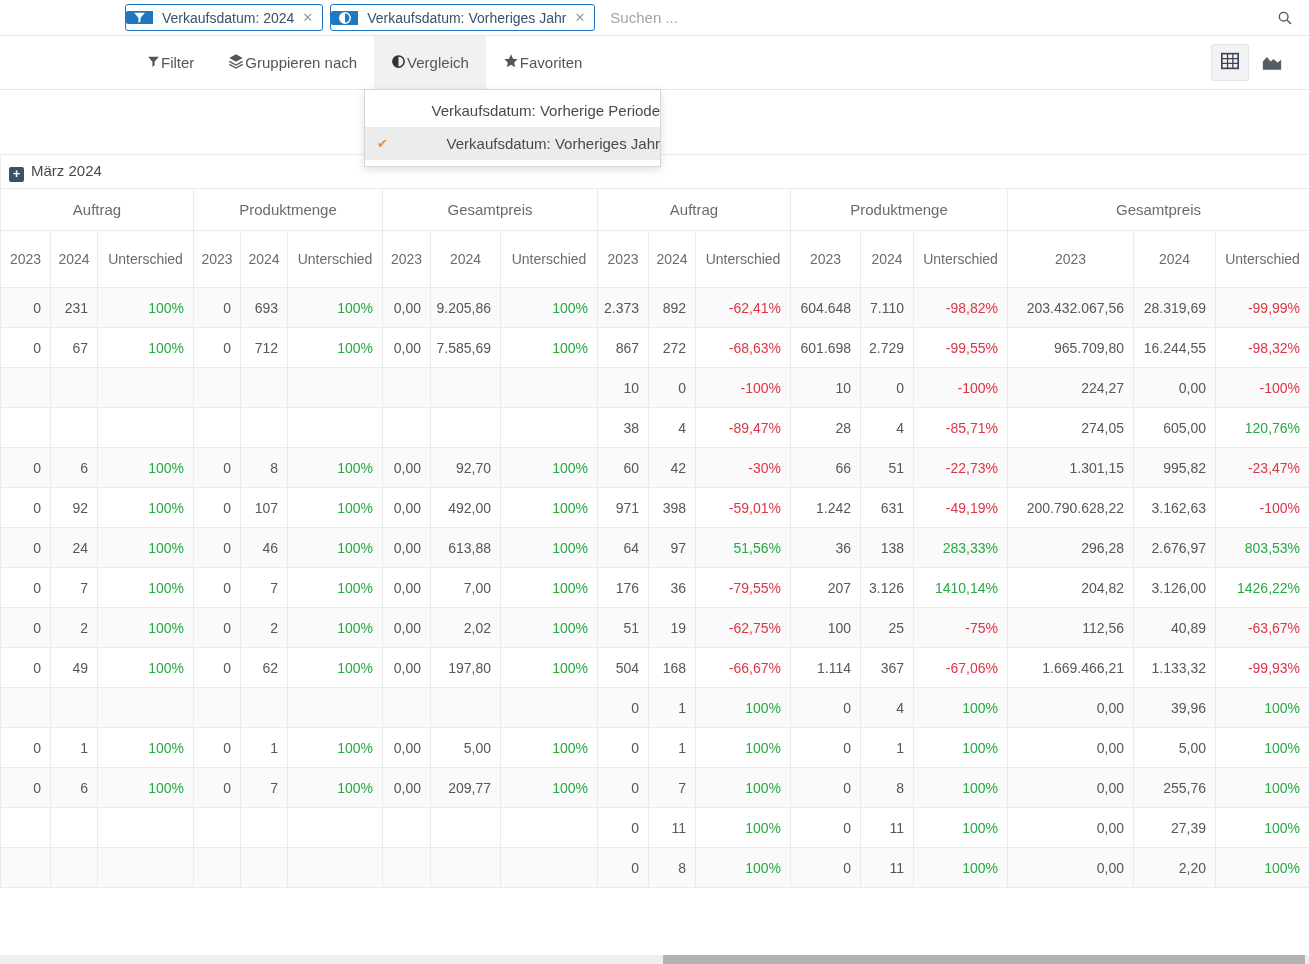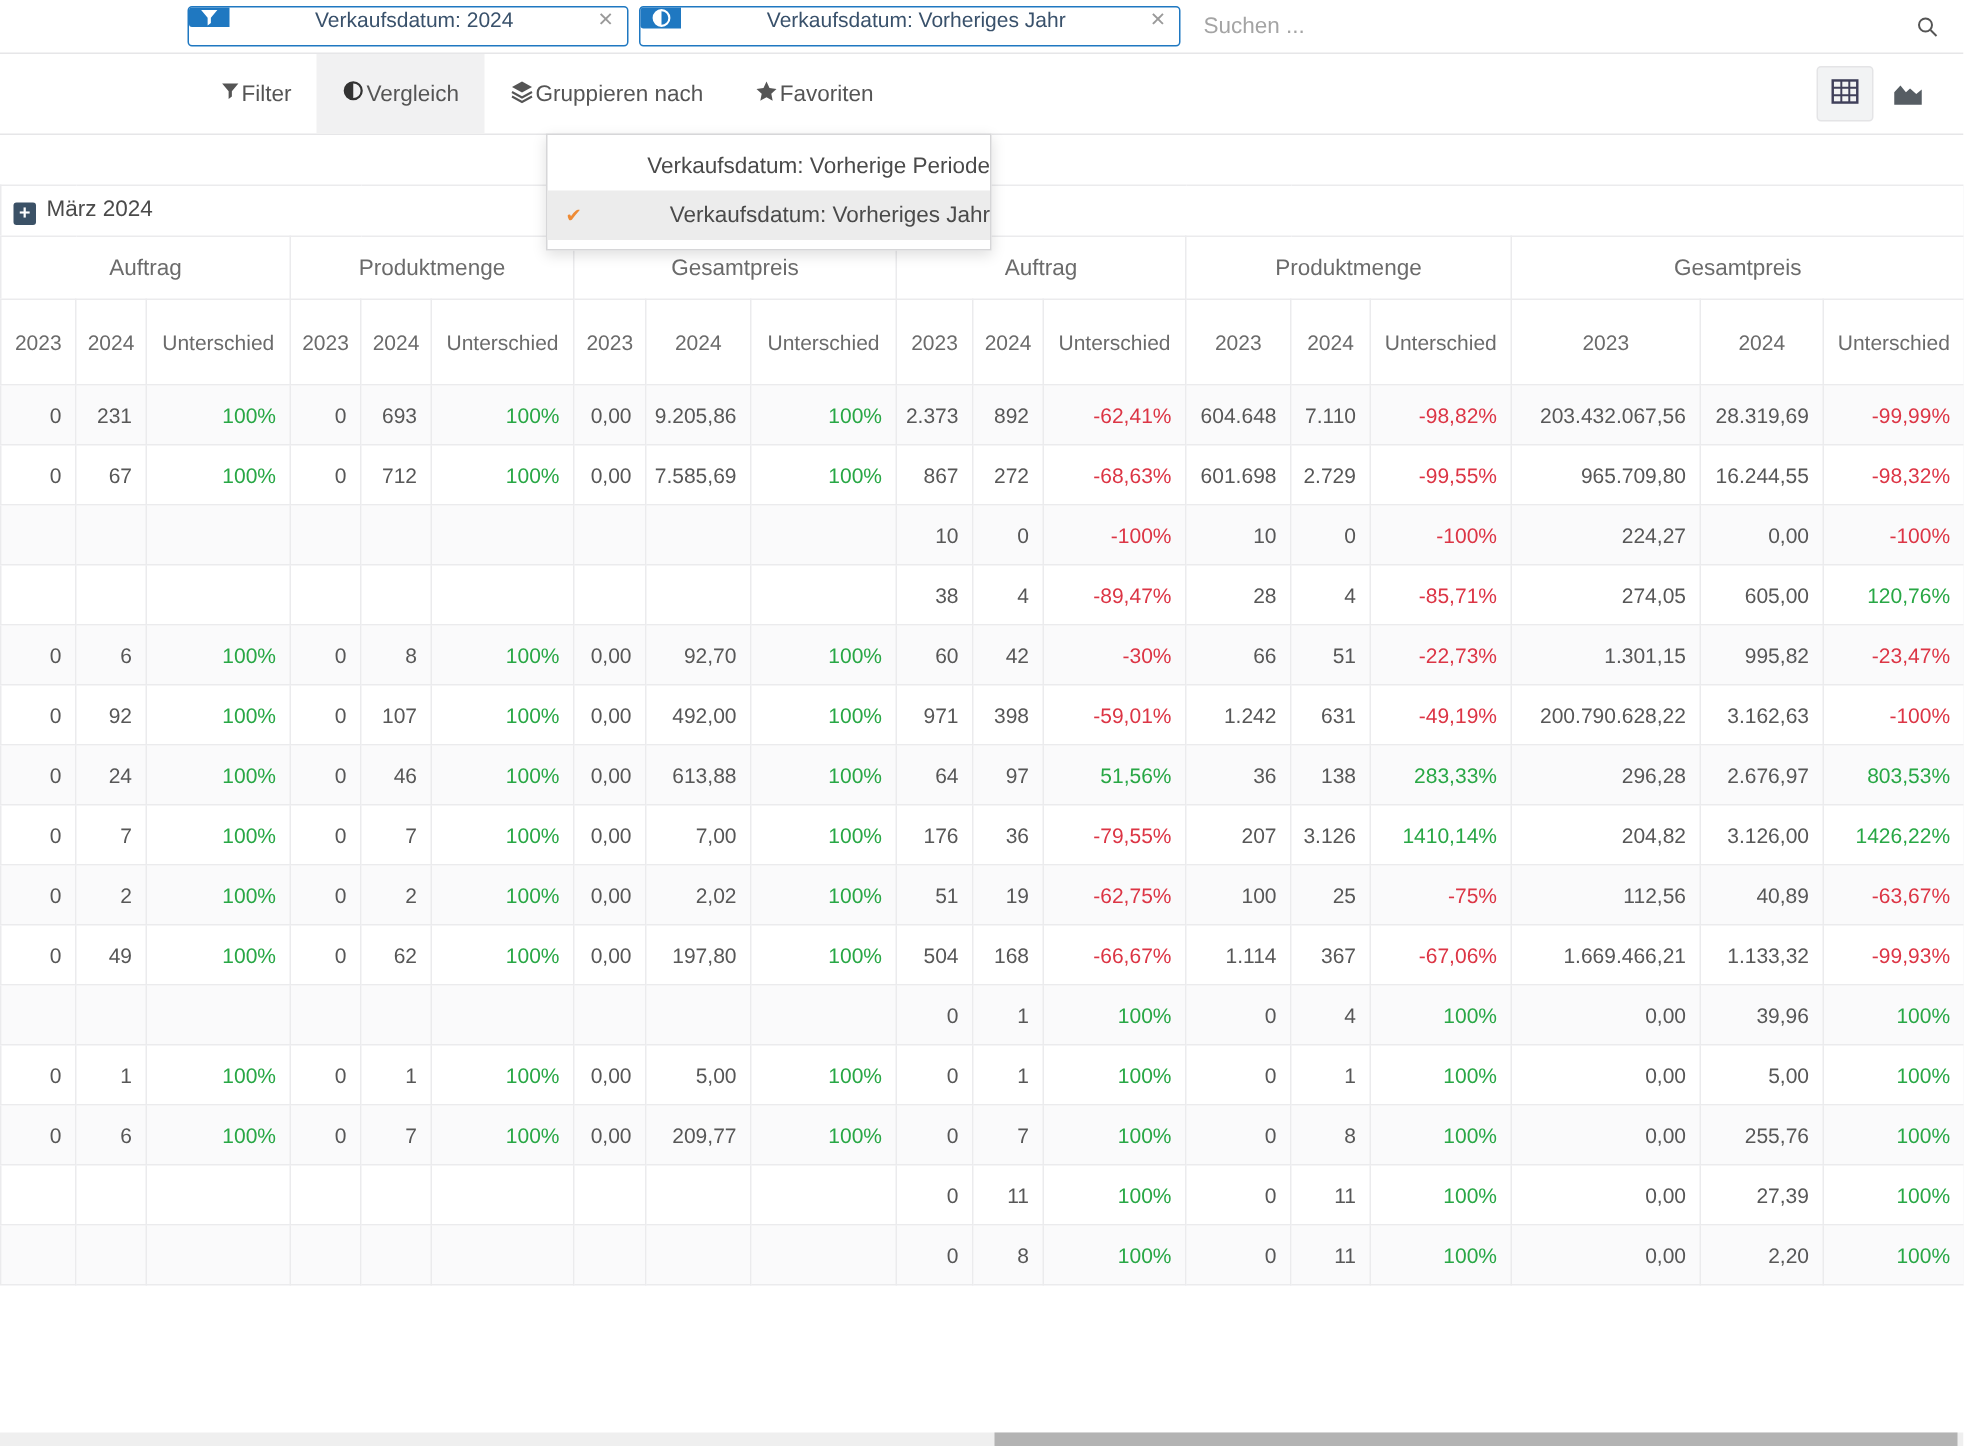--- a/index.html
+++ b/index.html
@@ -3,22 +3,22 @@
 <meta charset="utf-8">
 <style>
   * { margin:0; padding:0; box-sizing:border-box; }
   html,body { width:1309px; height:964px; overflow:hidden; background:#fff;
               font-family:"Liberation Sans", sans-serif; }
   .app { position:relative; width:1309px; height:964px; }
 
   
   .topbar { display:flex; align-items:center; height:36px; padding:0 16px 0 125px;
             border-bottom:1px solid #e6e6e8; }
-  .facet { display:flex; align-items:flex-start; height:27px; border:1px solid var(--accent);
-           border-radius:3px; background:#fff; margin-right:7px; cursor:pointer;gap:48px; }
+  .facet { display:flex; align-items:center; height:27px; border:1px solid var(--accent);
+           border-radius:3px; background:#fff; margin-right:7px; cursor:pointer; }
   .facet-ic { width:27px; background:var(--accent); display:flex; align-items:center;
               justify-content:center; border-radius:2px 0 0 2px; }
   .facet-label { display:flex; align-items:center; padding:0 4px 0 9px; font-size:14px;
                  color:#39516b; white-space:nowrap; }
   .facet-x { display:flex; align-items:center; padding:0 9px 0 4px; color:#9a9a9a;
              font-size:13px; cursor:pointer; }
   .search-input { flex:1; border:none; outline:none; font-size:15px; color:#555;
                   margin-left:8px; font-family:"Liberation Sans", sans-serif; }
   .search-input::placeholder { color:#a4a4a4; }
   .search-ic { display:flex; align-items:center; margin-left:8px; cursor:pointer; }
@@ -41,21 +41,21 @@
   .dropdown { position:absolute; left:364px; top:89px; width:297px; background:#fff;
               border:1px solid #d6d6d8; box-shadow:0 3px 9px rgba(0,0,0,.13);
               padding:4px 0 6px 0; z-index:20;text-align:right; }
   .dd-item { position:relative; height:33px; line-height:33px; padding-left:36px;
              font-size:15px; color:#4a4a4a; cursor:pointer; white-space:nowrap; }
   .dd-item.selected { background:#ececec; }
   .dd-check { position:absolute; left:12px; top:0; font-size:13px; color:var(--check); }
   .dd-item:not(.selected) .dd-check { visibility:hidden; }
 
   
-  .pivot-wrap { margin-top:33px; }
+  .pivot-wrap { margin-top:64px; }
   table { border-collapse:collapse; table-layout:fixed; width:1309px;
           border-left:1px solid #ebebed; border-top:1px solid #ebebed; }
   th, td { border-right:1px solid #ebebed; border-bottom:1px solid #ebebed;
            overflow:hidden; white-space:nowrap; }
   th.mrow { height:34px; text-align:left; padding-left:8px; font-weight:normal; }
   .plus-box { display:inline-block; width:15px; height:15px; background:#3b5166;
               border-radius:2px; color:#fff; font-size:13px; font-weight:bold;
               line-height:14px; text-align:center; vertical-align:-2px; cursor:pointer; }
   .mlabel { margin-left:7px; font-size:15px; color:#4a4a4a; }
   th.grow { height:42px; font-weight:normal; font-size:15px; color:#6b6b6b;
@@ -107,38 +107,38 @@
 
   <div class="controlbar">
     <button class="cp-btn">
       <span>
         <svg width="13" height="13" viewBox="0 0 24 24">
             <path d="M2 3h20l-8 9.5V19l-4 3v-9.5z" fill="#555"></path>
           </svg>
       </span>
       <span>Filter</span>
     </button>
-    <button class="cp-btn active">
-      <span>
-        <svg width="15" height="15" viewBox="0 0 24 24">
-            <circle cx="12" cy="12" r="9" fill="none" stroke="#333" stroke-width="2.4"></circle>
-            <path d="M12 3a9 9 0 0 0 0 18z" fill="#333"></path>
-          </svg>
-      </span>
-      <span>Vergleich</span>
-    </button>
     <button class="cp-btn">
       <span>
         <svg width="16" height="16" viewBox="0 0 24 24">
             <path d="M12 2 2 7.5 12 13l10-5.5z" fill="#555"></path>
             <path d="M2 12.5 12 18l10-5.5" fill="none" stroke="#555" stroke-width="2"></path>
             <path d="M2 17 12 22.5 22 17" fill="none" stroke="#555" stroke-width="2"></path>
           </svg>
       </span>
       <span>Gruppieren nach</span>
+    </button>
+    <button class="cp-btn active">
+      <span>
+        <svg width="15" height="15" viewBox="0 0 24 24">
+            <circle cx="12" cy="12" r="9" fill="none" stroke="#333" stroke-width="2.4"></circle>
+            <path d="M12 3a9 9 0 0 0 0 18z" fill="#333"></path>
+          </svg>
+      </span>
+      <span>Vergleich</span>
     </button>
     <button class="cp-btn">
       <span>
         <svg width="16" height="16" viewBox="0 0 24 24">
             <path d="M12 2l3 6.6 7 .8-5.2 4.8 1.4 7L12 17.7 5.8 21.2l1.4-7L2 9.4l7-.8z" fill="#555"></path>
           </svg>
       </span>
       <span>Favoriten</span>
     </button>
     <div class="spacer"></div>

